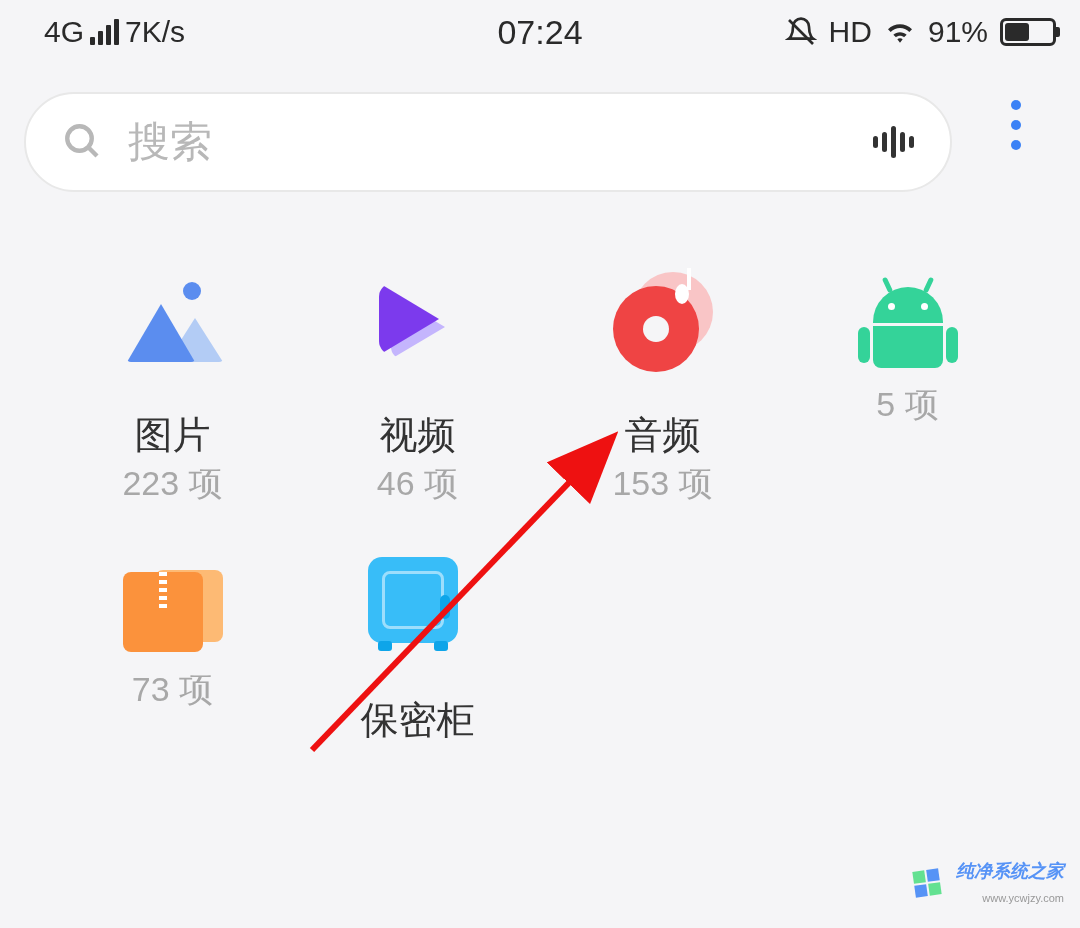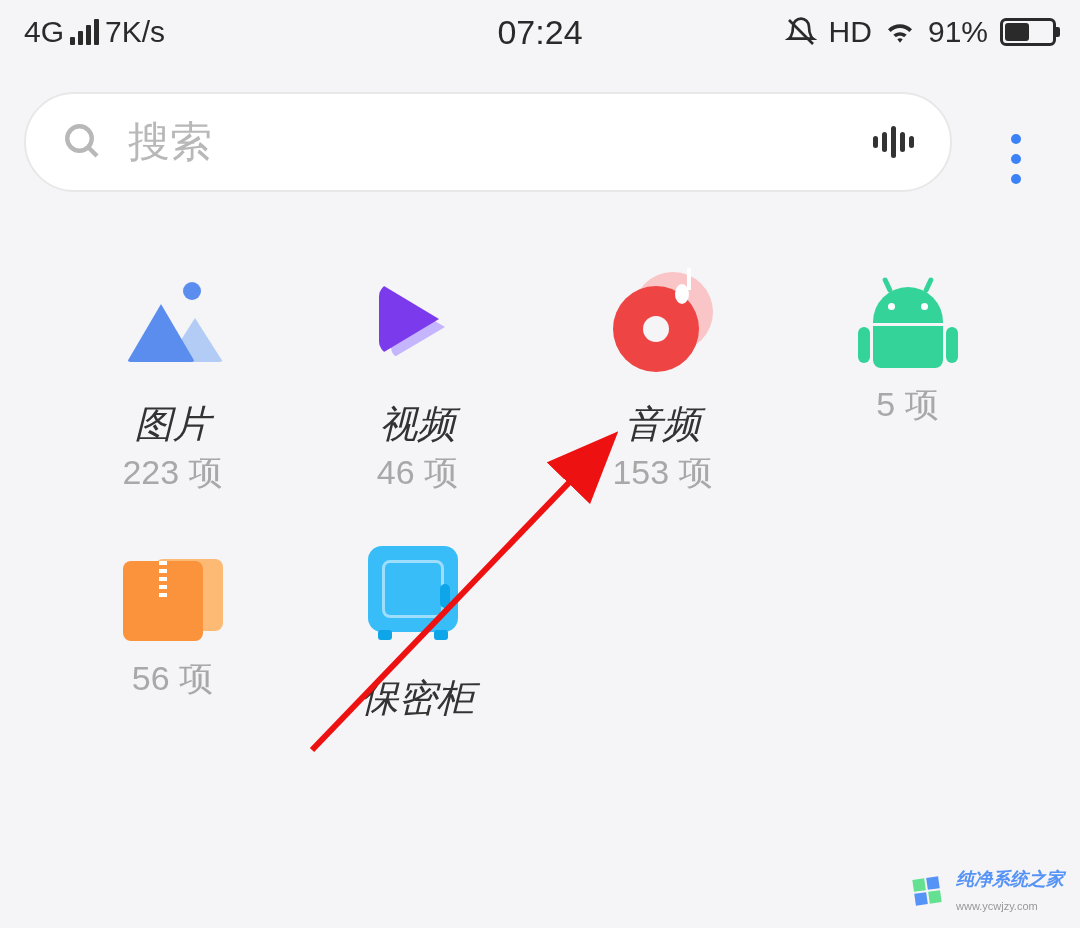--- a/index.html
+++ b/index.html
@@ -17,20 +17,21 @@
     }
     
     
     .status-bar {
       display: flex;
       justify-content: space-between;
       align-items: center;
       padding: 14px 24px;
       height: 64px;
       color: #2a2a2a;
+      margin-left: 20px;
     }
     .status-left {
       display: flex;
       align-items: center;
       gap: 6px;
       font-size: 30px;
       font-weight: 500;
     }
     .signal-bars {
       display: flex;
@@ -89,21 +90,21 @@
       top: 2px;
       height: calc(100% - 4px);
       width: 47%;
       background: #2a2a2a;
       border-radius: 3px;
     }
     
     
     .search-row {
       display: flex;
-      align-items: flex-end;
+      align-items: flex-start;
       padding: 28px 24px 0 24px;
       gap: 24px;
     }
     .search-box {
       flex: 1;
       height: 100px;
       background: #fff;
       border: 2px solid #e8e8e8;
       border-radius: 50px;
       display: flex;
@@ -171,23 +172,22 @@
       width: 120px;
       height: 120px;
       display: flex;
       align-items: center;
       justify-content: center;
       position: relative;
     }
     .category-label {
       font-size: 38px;
       color: #333;
-      margin-top: 17px;
+      margin-top: 28px;
       font-weight: 400;
-      font-style: italic;
     }
     .category-count {
       font-size: 34px;
       color: #a8a8a8;
     }
     
     
     .img-icon {
       position: relative;
       width: 100px;
@@ -514,26 +514,27 @@
     .annotation-arrow {
       position: absolute;
       top: 380px;
       left: 300px;
       pointer-events: none;
     }
     
     
     .watermark {
       position: absolute;
-      bottom: 16px;
+      bottom: 24px;
       right: 16px;
       display: flex;
       align-items: center;
       gap: 16px;
       opacity: 0.85;
+      text-align: right;
     }
     .watermark-logo {
       display: grid;
       grid-template-columns: repeat(2, 12px);
       grid-template-rows: repeat(2, 12px);
       gap: 2px;
       transform: rotate(-8deg);
     }
     .watermark-logo span:nth-child(1) { background: #4ade80; }
     .watermark-logo span:nth-child(2) { background: #3b82f6; }
@@ -669,21 +670,21 @@
   </div>
 
   <div class="category-item">
     <div class="category-icon">
       <div class="zip-icon">
         <div class="box-back"></div>
         <div class="box-front"></div>
         <div class="zipper"></div>
       </div>
     </div>
-    <div class="category-count">56 项</div>
+    <div class="category-count">73 项</div>
   </div>
 
 
   <div class="category-item">
     <div class="category-icon">
       <div class="safe-icon">
         <div class="box">
           <div class="door"></div>
           <div class="handle"></div>
           <div class="foot-l"></div>

